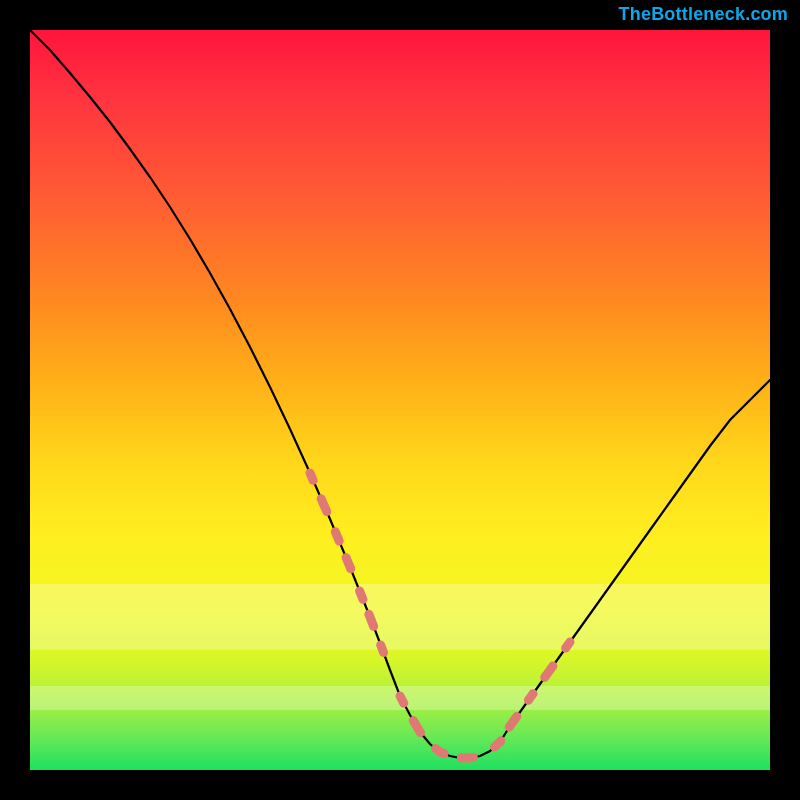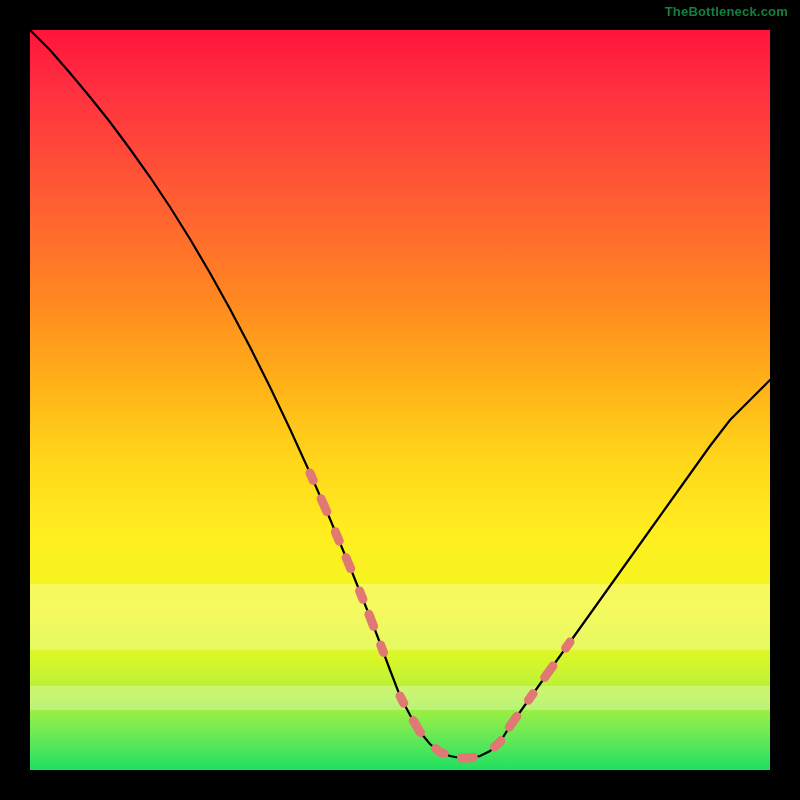--- a/index.html
+++ b/index.html
@@ -64,22 +64,22 @@
     fill: none;
     stroke: #e07874;
     stroke-width: 9;
     stroke-linecap: round;
     stroke-dasharray: 8 20 14 22 10 18 12 24 9 16 13 20;
   }
   .watermark {
     position: absolute;
     top: 4px;
     right: 12px;
-    color: #15803d;
-    font-size: 13px;
+    color: #0ea5e9;
+    font-size: 18px;
     font-weight: 600;
     letter-spacing: 0.2px;
   }
 </style>
 </head>
 <body>
 
 <div class="stage">
 
   <div class="plot-area">

